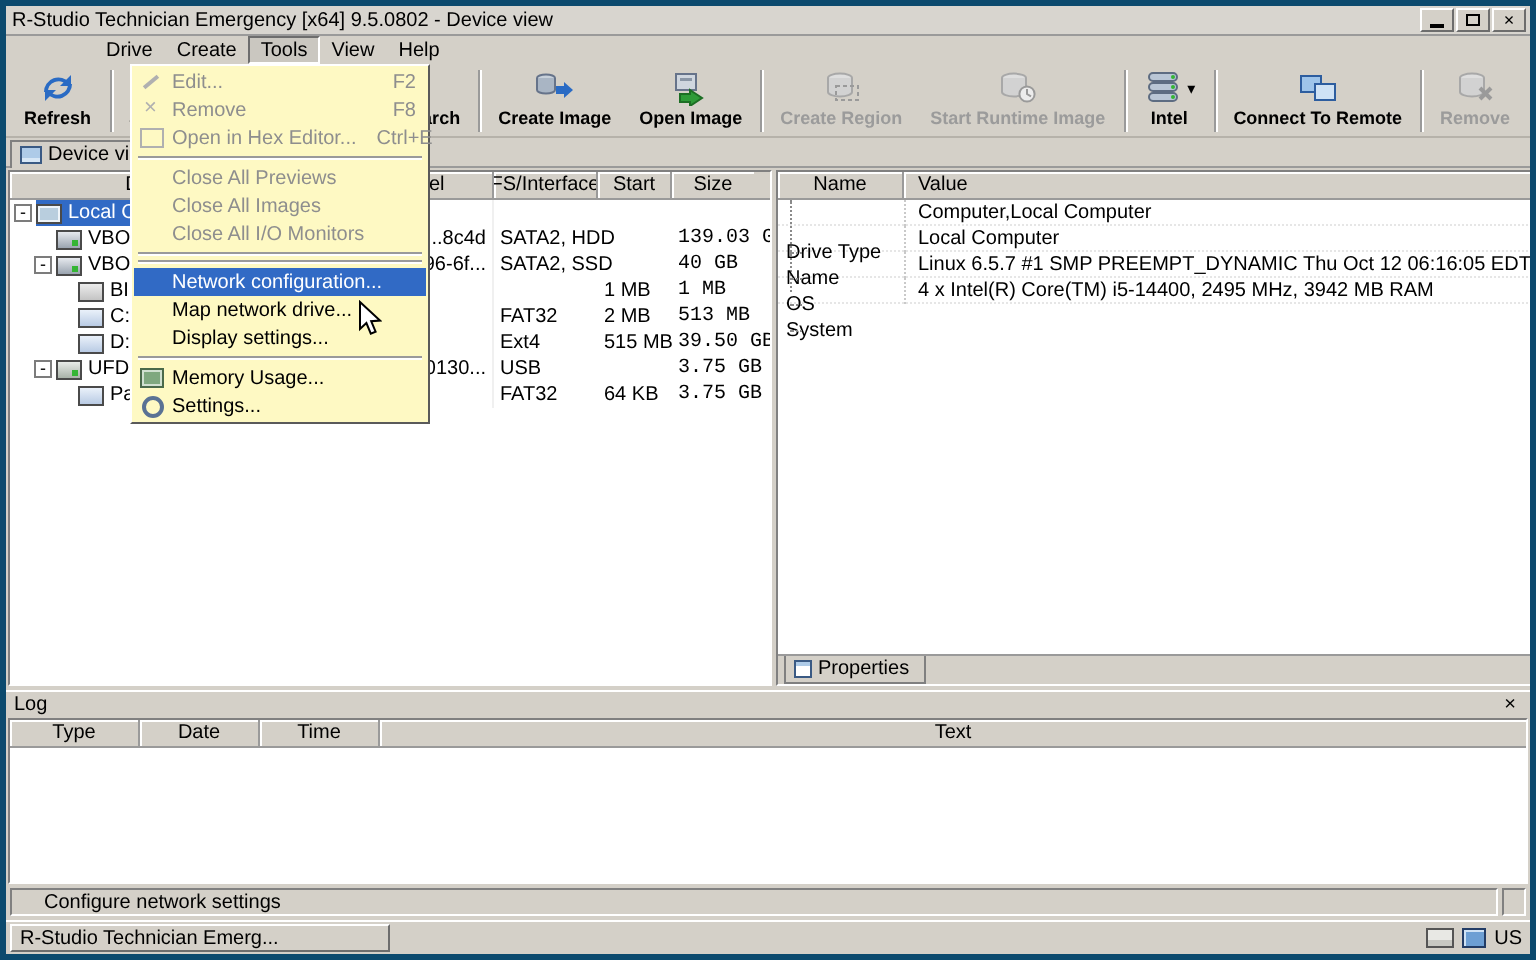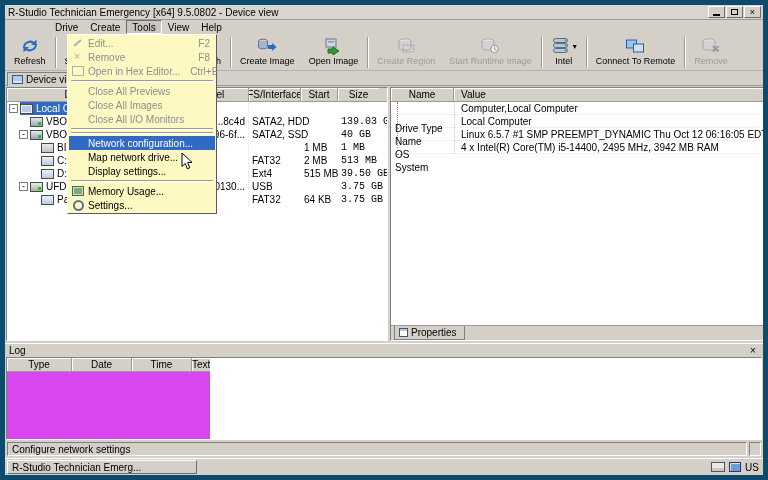--- a/index.html
+++ b/index.html
@@ -1,37 +1,37 @@
 <!DOCTYPE html>
 <html><head>
 <meta charset="utf-8">
 <style>
   * { box-sizing:border-box; margin:0; padding:0; }
   html,body { width:768px; height:480px; }
   body { font-family:"Liberation Sans", sans-serif; font-size:10px; color:#000; background:#d4d0c8; overflow:hidden; }
-  .window { position:relative; width:768px; height:480px; background:#d4d0c8; border:5px solid #0c4a6e; display:flex; flex-direction:column; overflow:hidden; }
+  .window { position:relative; width:768px; height:480px; background:#d4d0c8; border:3px solid #0c4a6e; display:flex; flex-direction:column; overflow:hidden; }
 
   
   .titlebar { height:15px; flex:none; display:flex; align-items:center; padding:0 2px 0 3px; background:#d8d5cf; border-bottom:1px solid #9a9a9a; }
   .title-text { white-space:nowrap; overflow:hidden; }
   .title-btns { margin-left:auto; display:flex; }
   .tbtn { width:17px; height:12px; margin-left:1px; background:#d4d0c8; border:1px solid; border-color:#fff #6d6d6d #6d6d6d #fff; display:flex; align-items:center; justify-content:center; font-size:9px; line-height:9px; }
   .min-glyph { width:7px; height:2px; background:#000; margin-top:6px; }
   .max-glyph { width:7px; height:6px; border:1px solid #000; }
 
   
   .menubar { height:14px; flex:none; display:flex; align-items:stretch; padding-left:1px;margin-left:43px; }
   .mb-item { padding:1px 6px; display:flex; align-items:center; }
   .mb-item.open { background:#cac7c0; border:1px solid; border-color:#6d6d6d #fff #fff #6d6d6d; padding:0 5px; }
 
   
   .toolbar { height:37px; flex:none; display:flex; align-items:stretch; padding:1px 2px 0; border-bottom:1px solid #b6b2aa; }
   .tool { display:flex; flex-direction:column; align-items:center; justify-content:flex-start; padding:2px 7px 1px; white-space:nowrap; }
   .tool .ticon { height:18px; display:flex; align-items:center; }
-  .tool .tlabel { font-size:9px; margin-top:1px; }
+  .tool .tlabel { font-size:9px; margin-top:1px;font-weight:bold; }
   .tool.dis .tlabel { color:#9b9b9b; }
   .tsep { width:1px; background:#9a9a9a; box-shadow:1px 0 0 #fff; margin:2px 2px; }
   .dd-arrow { font-size:8px; margin-left:2px; align-self:center; }
   .raids-wrap { display:flex; align-items:center; }
 
   
   .tabstrip { height:15px; flex:none; display:flex; align-items:flex-end; padding-left:2px; border-bottom:1px solid #9a9a9a; }
   .dtab { height:14px; display:flex; align-items:center; gap:3px; padding:0 6px 0 4px; background:#d4d0c8; border:1px solid #808080; border-bottom:none; margin-bottom:-1px; }
   .tabico { width:11px; height:9px; border:1px solid #3a5a84; background:#aecbe8; box-shadow:inset 0 -2px 0 #d7e7f6; }
 
@@ -72,27 +72,27 @@
   .pval { flex:1; border-left:1px dotted #c9c9c9; padding-left:6px; white-space:nowrap; overflow:hidden; height:13px; line-height:13px; }
   .gh-name { width:63px; } .gh-value { flex:1; justify-content:flex-start; padding-left:7px; }
   .props-tabs { height:15px; flex:none; background:#d4d0c8; border-top:1px solid #9a9a9a; display:flex; align-items:flex-start; padding-left:3px; }
   .ptab { height:14px; display:flex; align-items:center; gap:3px; padding:0 7px 0 4px; background:#d4d0c8; border:1px solid #808080; border-top:none; }
   .pico { width:9px; height:9px; border:1px solid #3a5a84; background:#fff; box-shadow:inset 0 2px 0 #aecbe8; }
 
   
   .log { height:97px; flex:none; display:flex; flex-direction:column; border-top:1px solid #fff; }
   .log-title { height:13px; flex:none; display:flex; align-items:center; padding:0 4px; }
   .log-close { margin-left:auto; width:12px; height:11px; display:flex; align-items:center; justify-content:center; font-size:10px; line-height:10px; }
-  .log-grid { flex:1; display:flex; flex-direction:row; border:1px solid; border-color:#808080 #fff #fff #808080; background:#d946ef; margin:0 1px; min-height:0; }
+  .log-grid { flex:1; display:flex; flex-direction:column; border:1px solid; border-color:#808080 #fff #fff #808080; background:#d946ef; margin:0 1px; min-height:0; }
   .lg-type { width:65px; } .lg-date { width:60px; } .lg-time { width:60px; } .lg-text { flex:1; }
   .log-body { flex:1; background:#fff; }
 
   
   .statusbar { height:18px; flex:none; display:flex; align-items:center; padding:2px; gap:2px; }
-  .status-field { flex:1; height:14px; border:1px solid; border-color:#808080 #fff #fff #808080; display:flex; align-items:center; padding-left:4px; white-space:nowrap; overflow:hidden; }
+  .status-field { flex:1; height:14px; border:1px solid; border-color:#808080 #fff #fff #808080; display:flex; align-items:center; padding-left:16px; white-space:nowrap; overflow:hidden; }
   .status-mini { width:12px; height:14px; border:1px solid; border-color:#808080 #fff #fff #808080; }
 
   
   .taskbar { height:17px; flex:none; border-top:1px solid #fff; display:flex; align-items:center; padding:1px 4px 1px 2px; }
   .task-btn { width:190px; height:14px; border:1px solid; border-color:#fff #6d6d6d #6d6d6d #fff; background:#d4d0c8; display:flex; align-items:center; padding-left:4px; white-space:nowrap; overflow:hidden; }
   .tray { margin-left:auto; display:flex; align-items:center; gap:4px; }
   .kbico { width:14px; height:10px; border:1px solid #555; background:#e8e8e4; box-shadow:inset 0 -3px 0 #c8c8c2; }
   .trayscr { width:12px; height:10px; border:1px solid #223c66; background:#6d9fd4; box-shadow:inset 1px 1px 0 #cfe2f5; }
   .lang { font-size:10px; }
 

